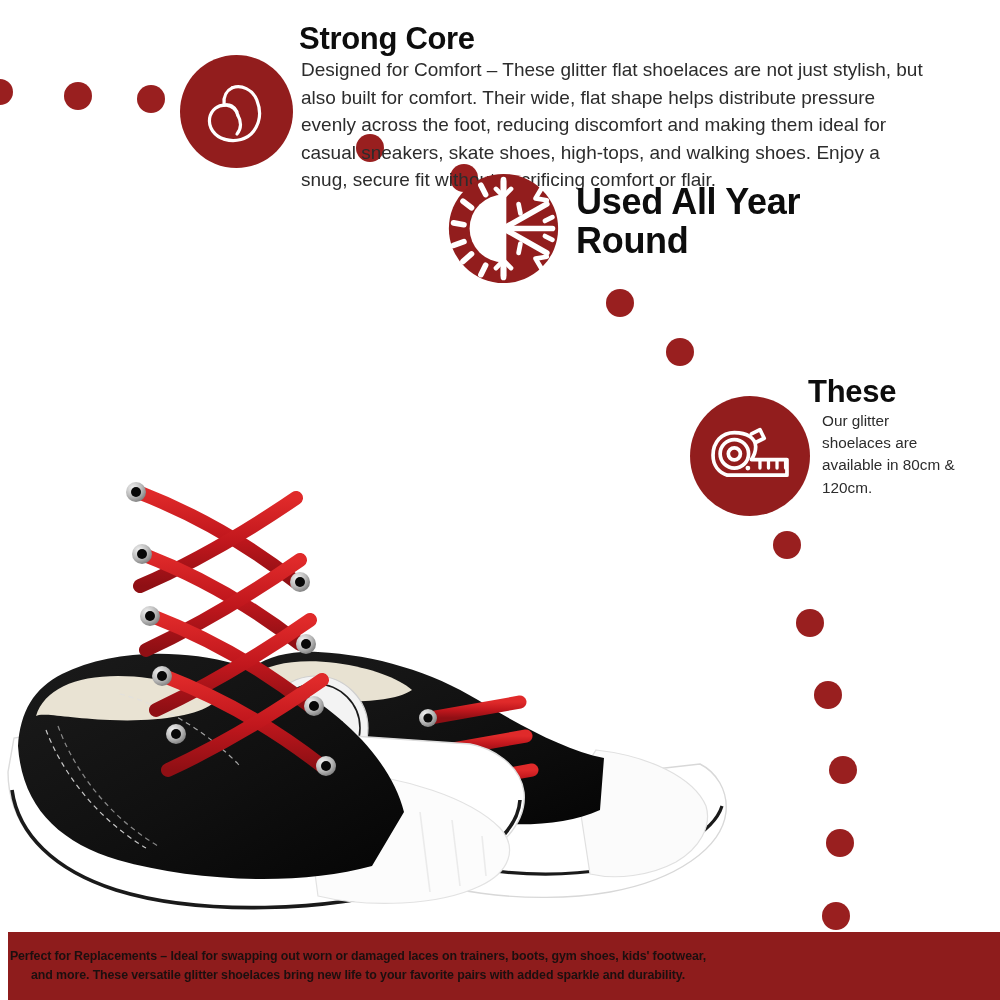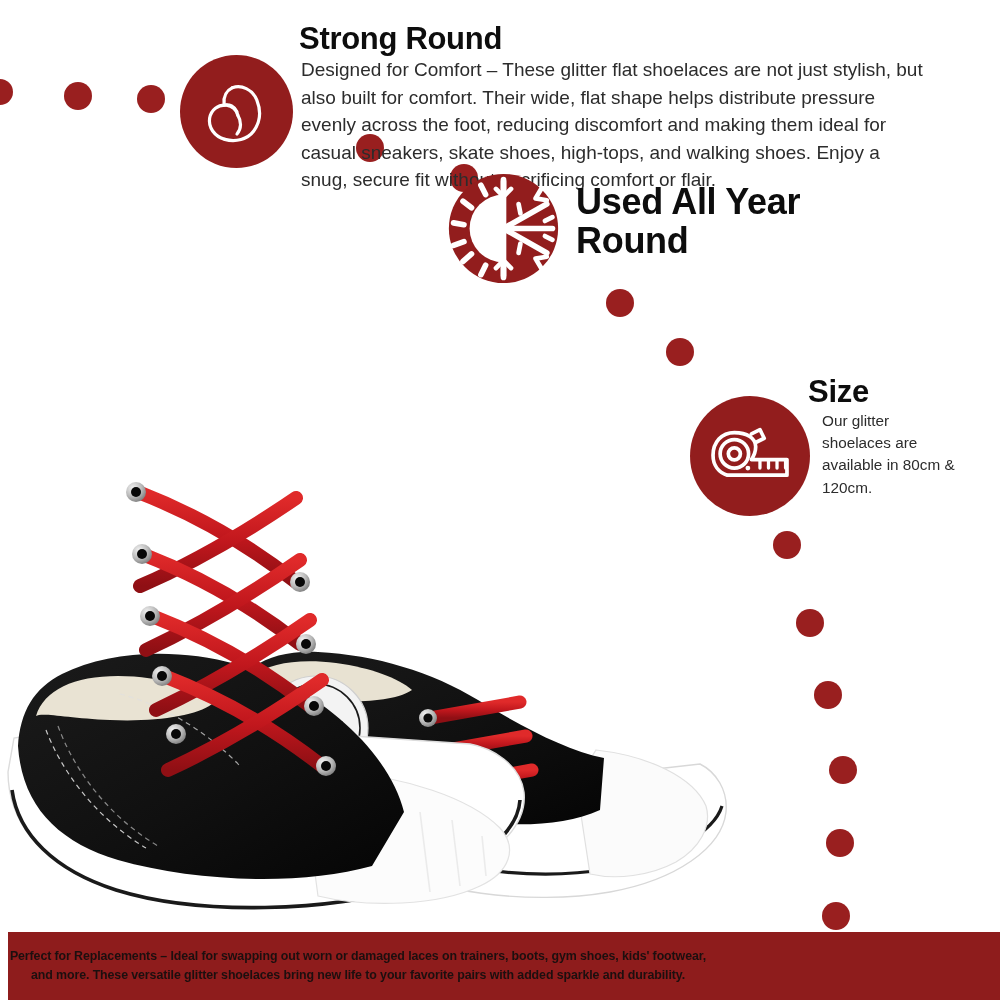--- a/index.html
+++ b/index.html
@@ -243,21 +243,21 @@
         <path d="M44 18 C 56 14, 70 20, 76 34 C 82 49, 80 64, 72 75
                  C 64 86, 48 90, 34 86"></path>
         <path d="M34 86 C 20 82, 12 70, 14 58 C 16 47, 25 40, 36 41
                  C 44 42, 49 47, 51 54"></path>
         <path d="M44 18 C 36 22, 32 30, 33 40"></path>
         <path d="M51 54 C 56 62, 56 72, 50 79"></path>
         <path d="M33 41 C 40 39, 47 43, 50 50"></path>
       </g>
     </svg>
   </div>
-  <div class="feature-title" id="title-strong-core">Strong Round</div>
+  <div class="feature-title" id="title-strong-core">Strong Core</div>
   <div class="feature-body" id="body-strong-core">Designed for Comfort – These glitter flat shoelaces are not just stylish, but also built for comfort. Their wide, flat shape helps distribute pressure evenly across the foot, reducing discomfort and making them ideal for casual sneakers, skate shoes, high-tops, and walking shoes. Enjoy a snug, secure fit without sacrificing comfort or flair.</div>
 
   <div class="icon-circle" style="left:447px; top:172px; width:113px; height:113px; background:transparent;">
     <svg viewBox="0 0 120 120" width="113" height="113">
       <circle cx="60" cy="60" r="58" fill="#921d1d"></circle>
 
       <path d="M60 24 A 36 36 0 0 0 60 96 Z" fill="#ffffff"></path>
       <g stroke="#ffffff" stroke-width="6" stroke-linecap="round">
         <line x1="60" y1="8" x2="60" y2="18"></line>
         <line x1="36" y1="14" x2="41" y2="24"></line>
@@ -298,20 +298,20 @@
       </g>
       <g stroke="#ffffff" stroke-width="4.6" stroke-linecap="round">
         <line x1="74" y1="52" x2="74" y2="62"></line>
         <line x1="86" y1="52" x2="86" y2="62"></line>
         <line x1="98" y1="52" x2="98" y2="62"></line>
         <line x1="110" y1="52" x2="110" y2="62"></line>
       </g>
       <circle cx="57" cy="62" r="3.4" fill="#ffffff"></circle>
     </svg>
   </div>
-  <div class="feature-title" id="title-size">Size</div>
+  <div class="feature-title" id="title-size">These</div>
   <div class="feature-body" id="body-size">Our glitter shoelaces are available in 80cm &amp; 120cm.</div>
 
   <div id="bottom-banner">
     <div id="banner-text">Perfect for Replacements – Ideal for swapping out worn or damaged laces on trainers, boots, gym shoes, kids' footwear, and more. These versatile glitter shoelaces bring new life to your favorite pairs with added sparkle and durability.</div>
   </div>
 
 </div>
 
 </body></html>

